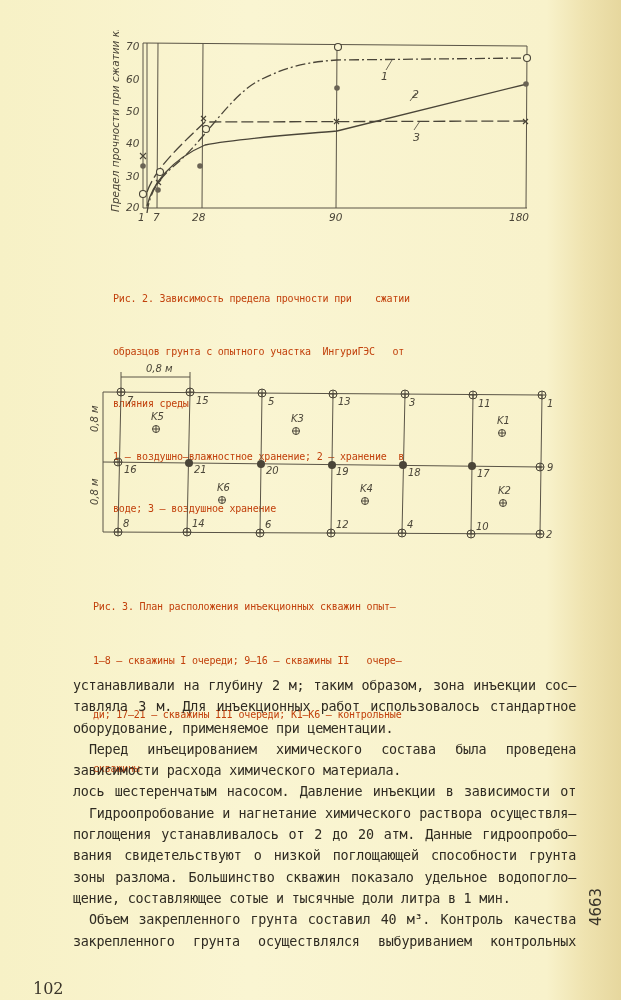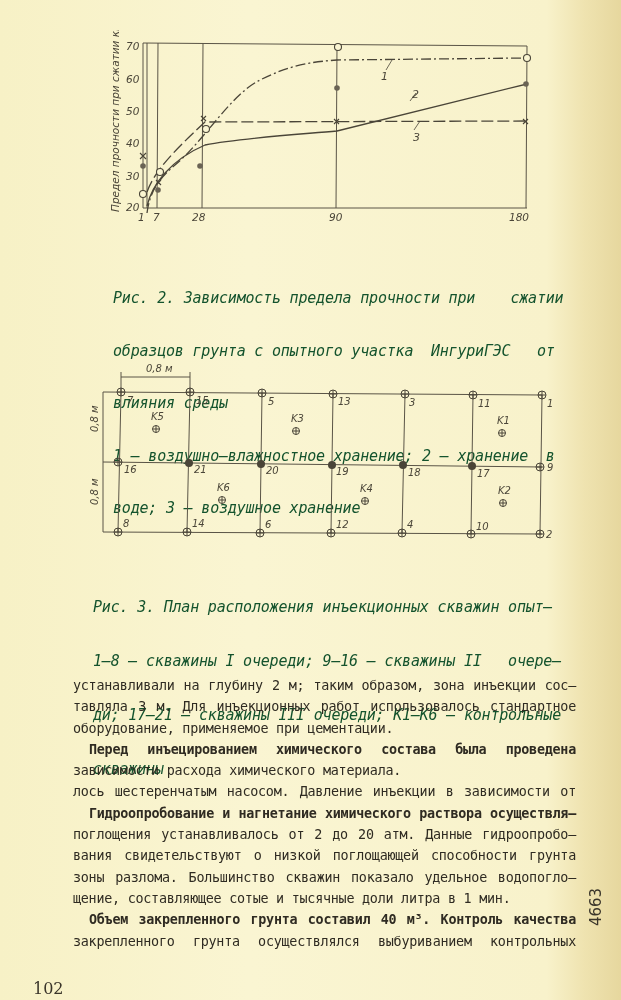--- a/index.html
+++ b/index.html
@@ -4,30 +4,30 @@
 <style>
   html, body { margin:0; padding:0; }
   body {
     width:621px; height:1000px; overflow:hidden; position:relative;
     background: linear-gradient(90deg, #f7f1c6 0%, #faf5d2 40%, #f8f2cb 88%, #efe3b0 94%, #e6d79e 100%);
     font-family: "DejaVu Sans Mono", "Liberation Mono", monospace;
     color:#3a352a;
   }
   .abs { position:absolute; }
   .caption {
-    position:absolute; font-size:15px; line-height:17.5px; color:#14532d;
-    letter-spacing:-0.2px; white-space:pre;font-style:italic;
+    position:absolute; font-size:10px; line-height:17.5px; color:#c2410c;
+    letter-spacing:-0.2px; white-space:pre;
   }
   .body-text {
     position:absolute; left:73px; width:503px; font-size:13.4px; line-height:21.3px;
     color:#2f2b22; letter-spacing:-0.25px;
   }
   .body-text .line { display:block; white-space:nowrap; text-align:justify; text-align-last:justify; }
   .body-text .line.last { text-align-last:left; }
-  .body-text .line.indent { padding-left:16px;font-weight:bold; }
+  .body-text .line.indent { padding-left:16px; }
   svg text { font-family:"DejaVu Sans", sans-serif; font-style:italic; fill:#4a4538; }
   .page-num { position:absolute; left:33px; top:952px; font-size:16px; color:#3a352a; font-family:"DejaVu Serif", serif;margin-top:27px; }
   .side-num { position:absolute; left:577px; top:898px; font-size:15px; color:#3a352a; transform:rotate(-90deg); transform-origin:center; font-family:"DejaVu Sans", sans-serif; }
 </style>
 </head>
 <body>
 
 <svg class="abs" style="left:95px;top:30px" width="450" height="200" viewBox="95 30 450 200">
 
   <g stroke="#5a5446" stroke-width="1" fill="none">

